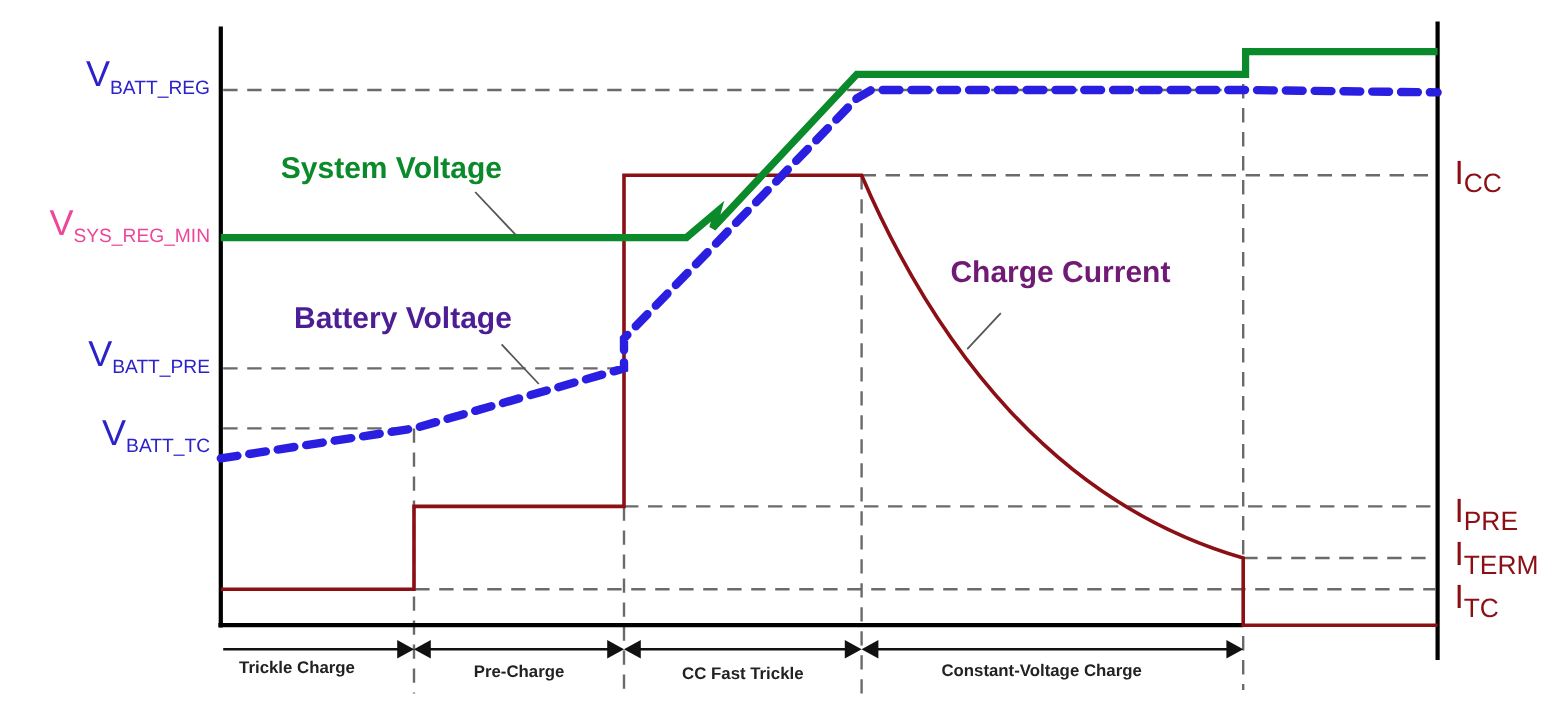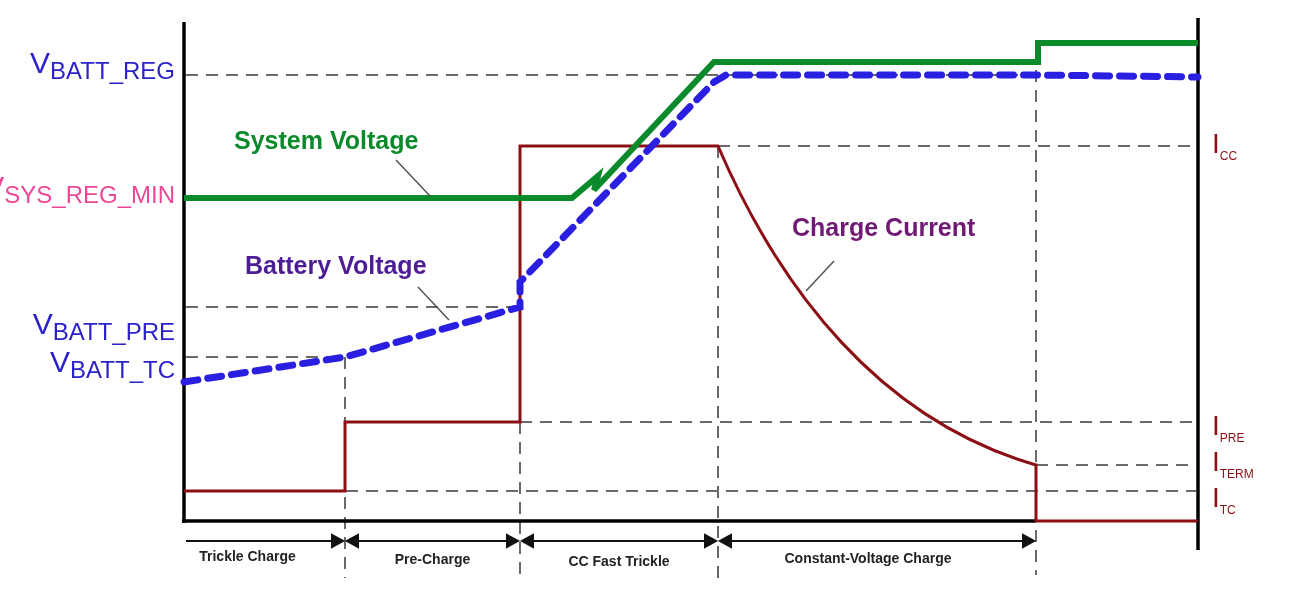--- a/index.html
+++ b/index.html
@@ -1,22 +1,22 @@
 <!DOCTYPE html>
 <html><head>
 <meta charset="utf-8">
 <style>
   html, body { margin: 0; padding: 0; background: #ffffff; }
   body { width: 1291px; height: 593px; position: relative; overflow: hidden; font-family: "Liberation Sans", sans-serif; }
   svg { position: absolute; left: 0; top: 0; }
   .lbl { position: absolute; white-space: nowrap; line-height: 1; }
   .vlbl { font-size: 30px; text-align: right; }
-  .vlbl sub { font-size: 24px; vertical-align: baseline; position: relative; top: 6px; }
+  .vlbl sub { font-size: 16px; vertical-align: baseline; position: relative; top: 6px; }
   .ilbl { font-size: 28px; }
-  .ilbl sub { font-size: 12px; vertical-align: baseline; position: relative; top: 7px; }
+  .ilbl sub { font-size: 22px; vertical-align: baseline; position: relative; top: 7px; }
   .series-title { font-weight: bold; font-size: 25px; }
   .phase { font-weight: bold; font-size: 14px; color: #222; text-align: center; }
 </style>
 </head>
 <body>
 
 <svg width="1291" height="593" viewBox="0 0 1291 593">
 
   <g stroke="#6a6a6a" stroke-width="2" stroke-dasharray="12,8" fill="none">
     <line x1="186" y1="75" x2="1036" y2="75"></line>
@@ -65,21 +65,21 @@
     <polygon points="1034,541 1023,535 1023,547"></polygon>
   </g>
 </svg>
 
 <div class="lbl vlbl" style="right:1116px; top:48px; color:#2b22c8;">
   <span>V</span><sub>BATT_REG</sub>
 </div>
 <div class="lbl vlbl" style="right:1116px; top:172px; color:#ec4899;">
   <span>V</span><sub>SYS_REG_MIN</sub>
 </div>
-<div class="lbl vlbl" style="right:1116px; top:281px; color:#2b22c8;margin-top:28px;">
+<div class="lbl vlbl" style="right:1116px; top:281px; color:#2b22c8;">
   <span>V</span><sub>BATT_PRE</sub>
 </div>
 <div class="lbl vlbl" style="right:1116px; top:347px; color:#2b22c8;">
   <span>V</span><sub>BATT_TC</sub>
 </div>
 
 <div class="lbl ilbl" style="left:1212px; top:130px; color:#8b0f14;">
   <span>I</span><sub>CC</sub>
 </div>
 <div class="lbl ilbl" style="left:1212px; top:412px; color:#8b0f14;">

